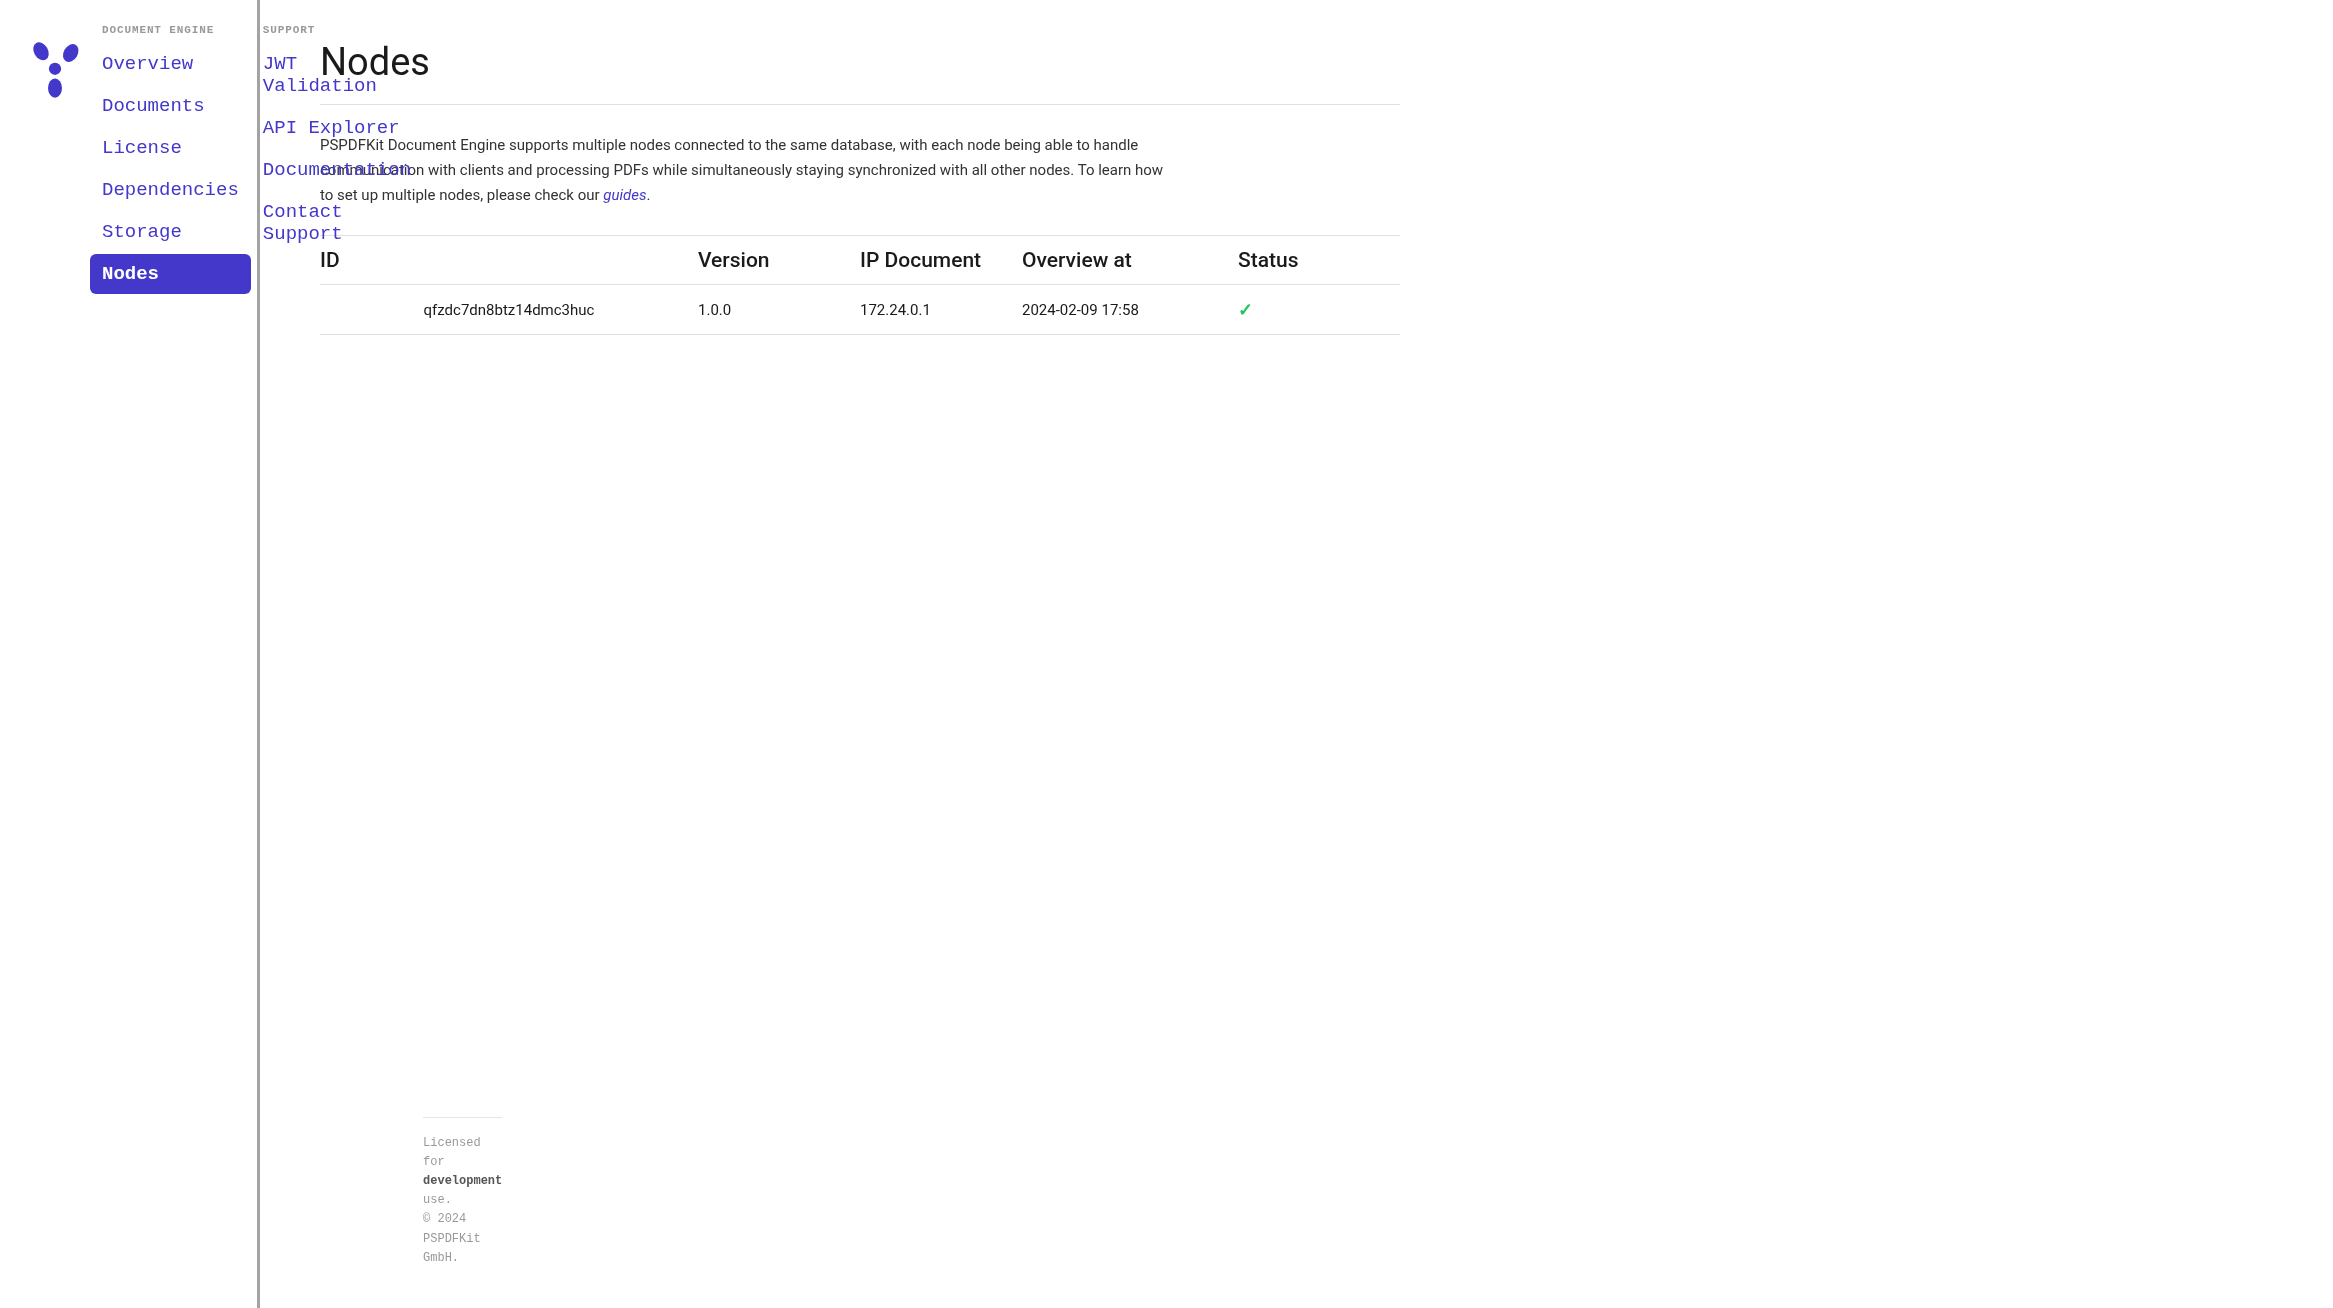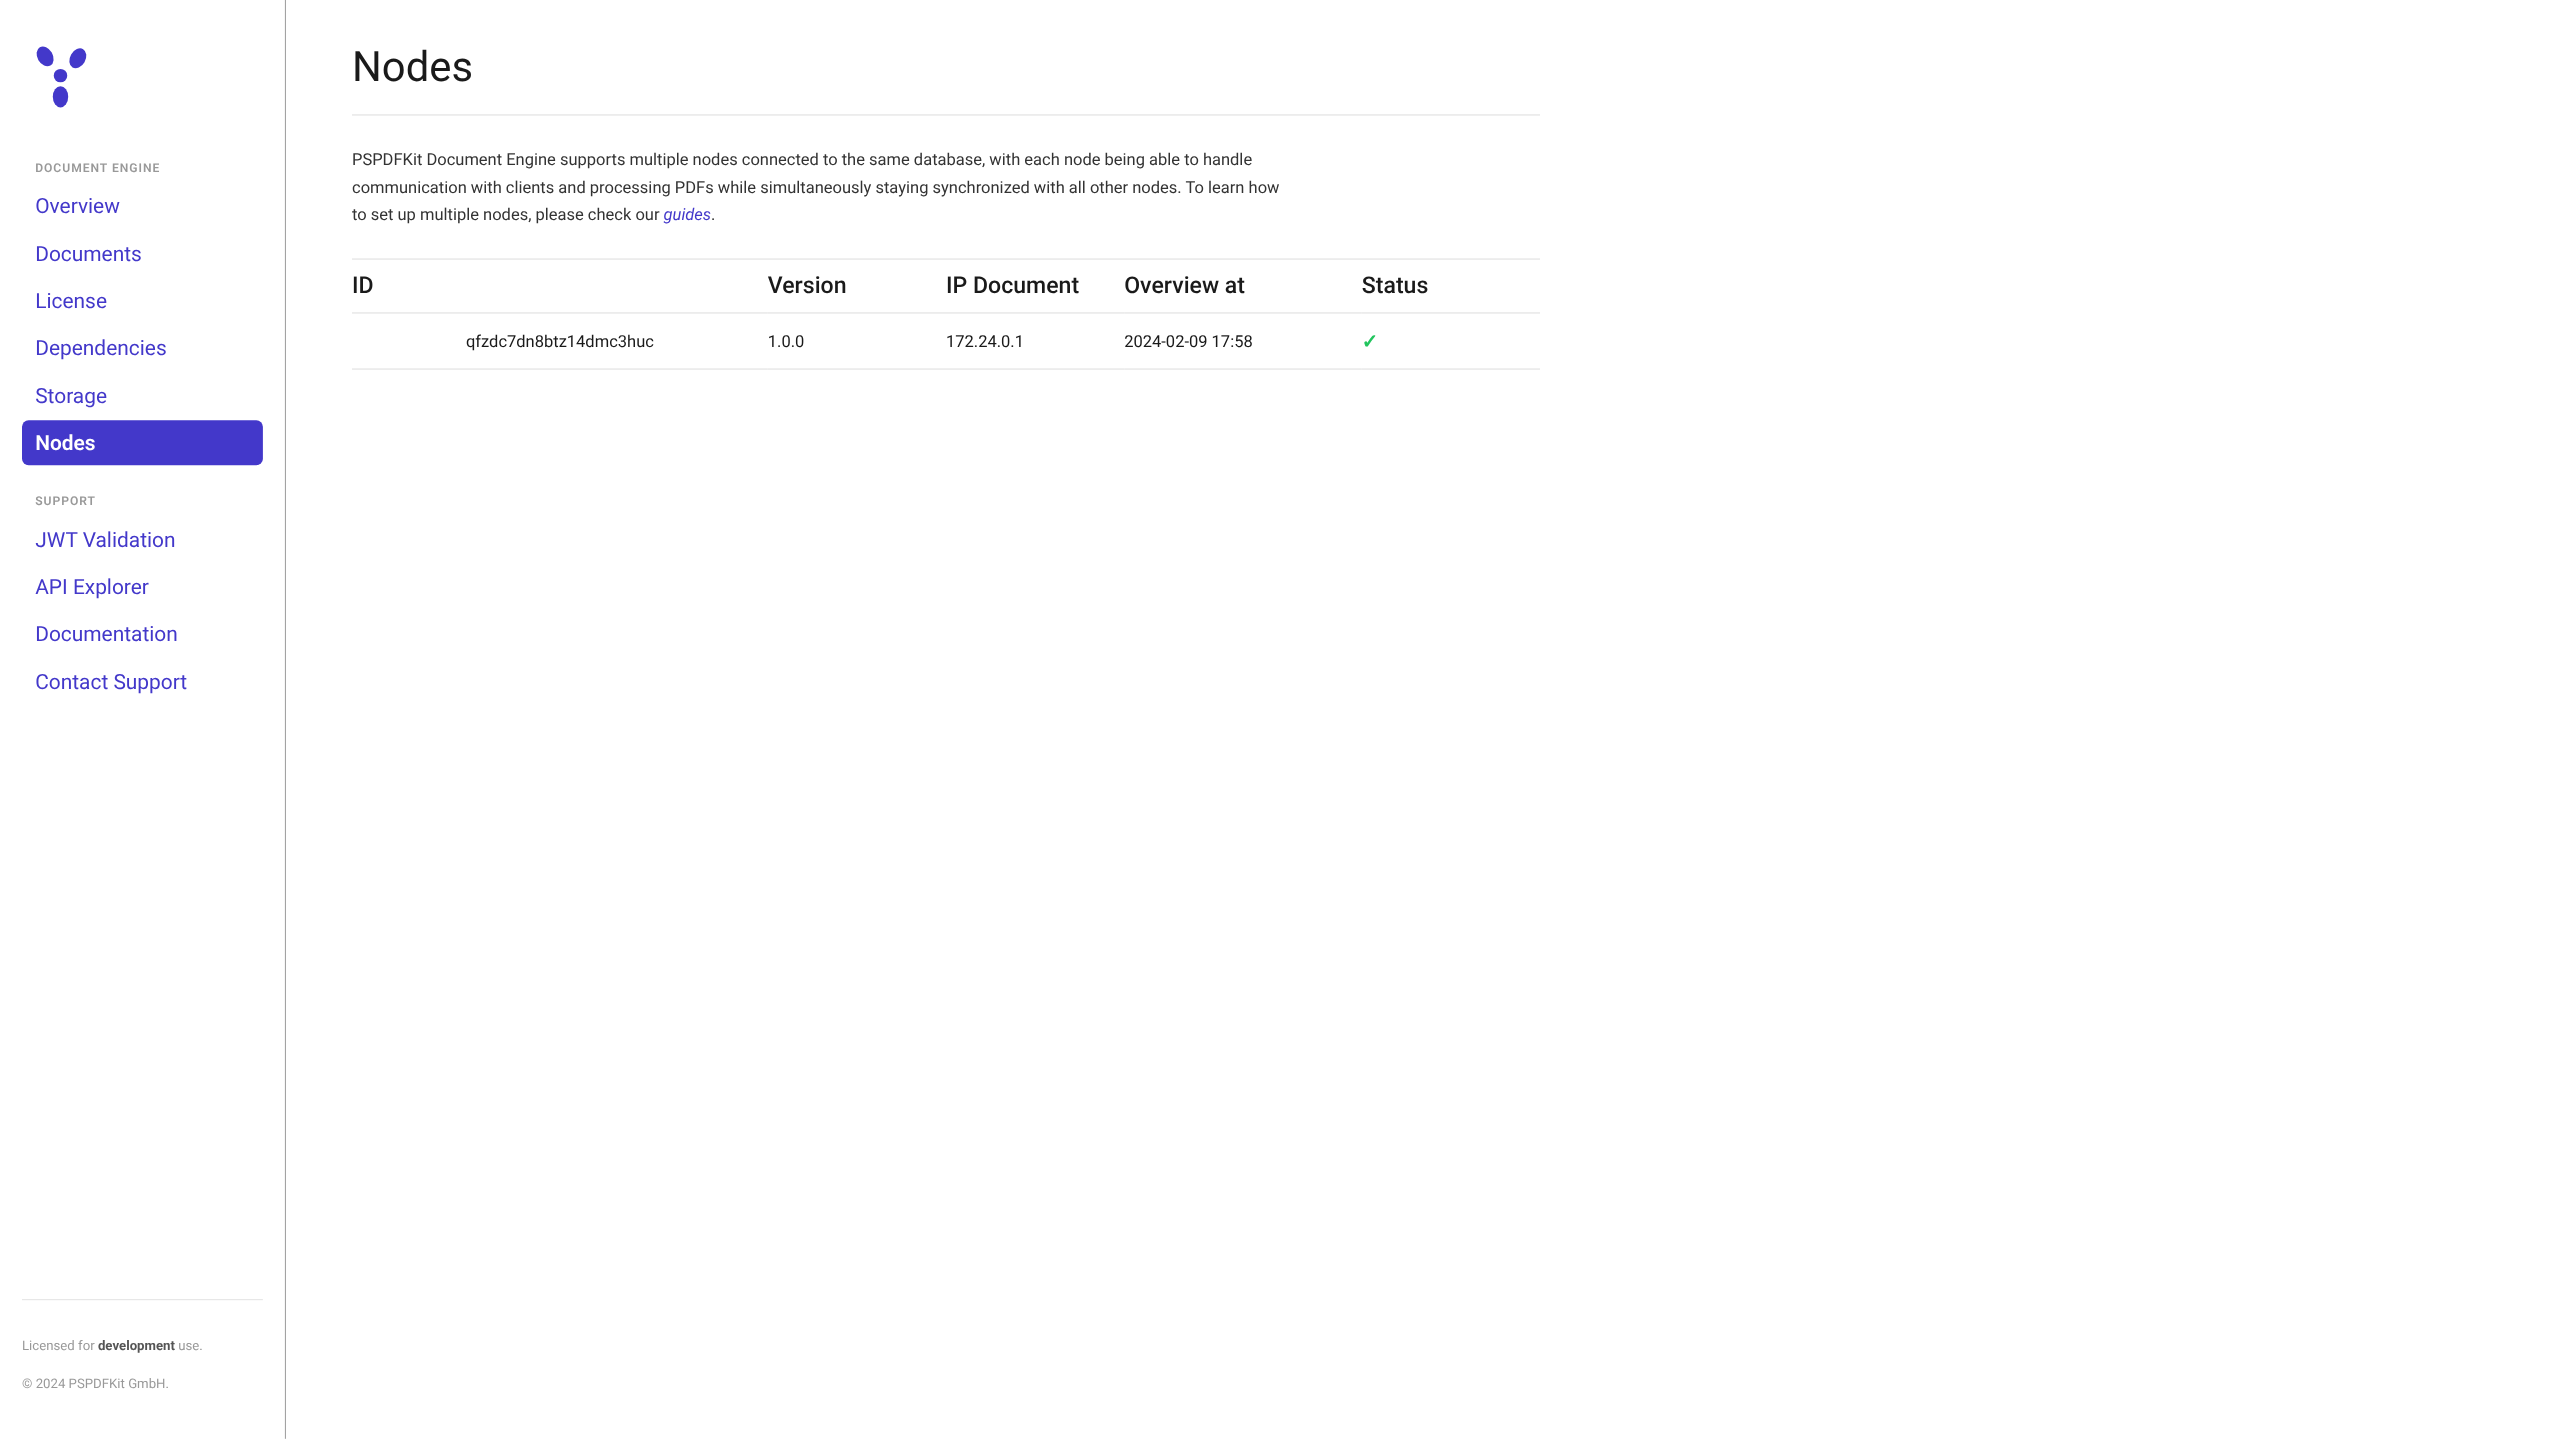--- a/index.html
+++ b/index.html
@@ -13,28 +13,28 @@
       background: #ffffff;
       color: #1a1a1a;
       display: flex;
       min-height: 100vh;
     }
 
     .sidebar {
       width: 260px;
       min-width: 260px;
       padding: 24px 20px;
-      border-right: 1px solid #a3a3a3;
+      border-right: 3px solid #a3a3a3;
       display: flex;
-      flex-direction: column;
       position: fixed;
       top: 0;
       left: 0;
       height: 100vh;
       background: #ffffff;
+      font-family: Liberation Mono, monospace;
     }
 
     .logo-container {
       margin-bottom: 32px;
       padding: 8px 0;
     }
 
     .logo-svg {
       width: 70px;
       height: 70px;
@@ -74,21 +74,20 @@
     .sidebar-footer {
       margin-top: auto;
       padding: 16px 0;
       border-top: 1px solid #e5e5e5;
     }
 
     .footer-text {
       font-size: 12px;
       color: #999999;
       line-height: 1.6;
-      margin-top: 16px;
     }
 
     .footer-text strong {
       color: #555555;
       font-weight: 700;
     }
 
     .main-content {
       margin-left: 260px;
       flex: 1;

